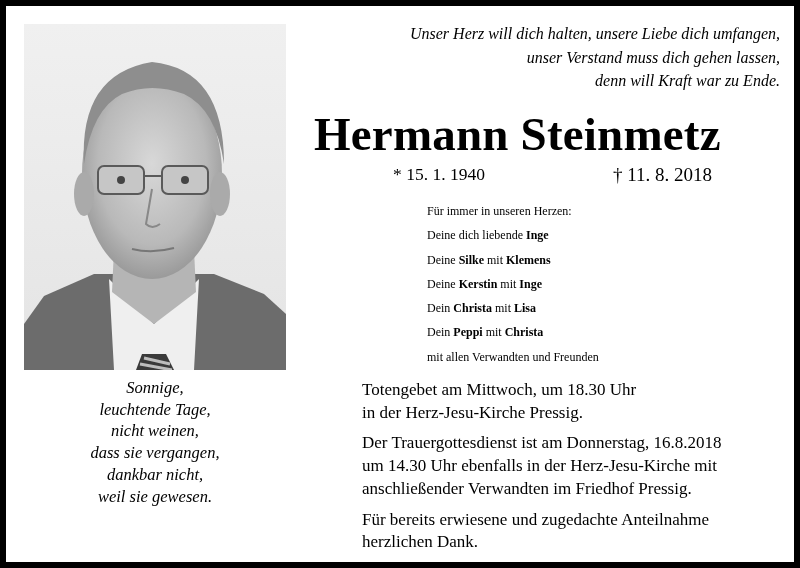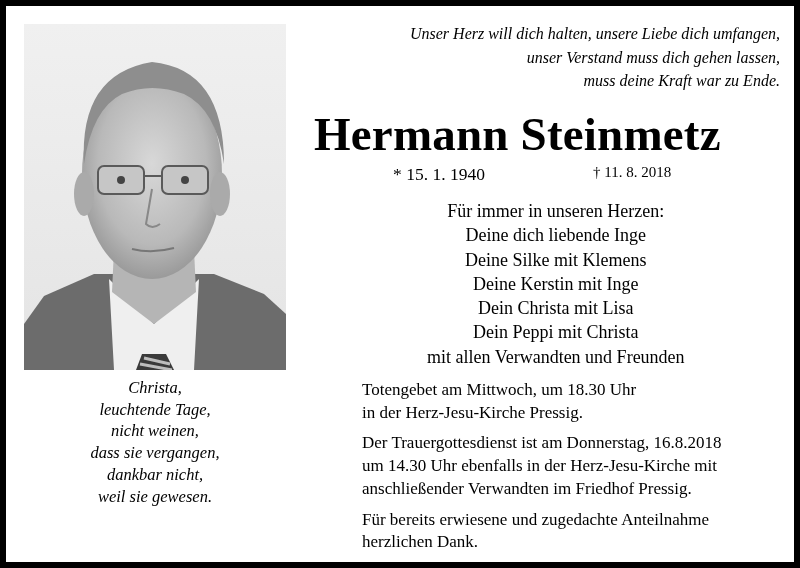--- a/index.html
+++ b/index.html
@@ -23,26 +23,26 @@
     }
     .quote {
       position: absolute; right: 14px; top: 16px; width: 480px;
       text-align: right; font-style: italic; font-size: 16px; line-height: 23.5px;
     }
     .name {
       position: absolute; left: 308px; top: 100px; width: 468px; text-align: left;
       font-weight: bold; font-size: 47px; line-height: 56px; letter-spacing: 0.2px; white-space: nowrap;
     }
     .birth { position: absolute; left: 387px; top: 158px; font-size: 17.5px; }
-    .death { position: absolute; left: 587px; top: 158px; font-size: 15px; }
+    .death { position: absolute; left: 607px; top: 158px; font-size: 19px; }
     .mourners {
-      position: absolute; left: 421px; top: 193px; font-size: 18px; line-height: 24.3px; text-align: center;
+      position: absolute; left: 421px; top: 193px; font-size: 12px; line-height: 24.3px;
     }
     .mourners div { white-space: nowrap; }
-    .mourners b { font-weight: normal; }
+    .mourners b { font-weight: bold; }
     .info {
       position: absolute; left: 356px; top: 373px; width: 440px; font-size: 17px; line-height: 22.7px;
     }
     .info p { margin: 0 0 8px 0; white-space: nowrap; }
   </style>
 </head>
 <body>
 
 <div class="page">
 
@@ -82,33 +82,33 @@
       <line x1="120" y1="152" x2="138" y2="152" stroke="#5a5a5a" stroke-width="2"></line>
       <circle cx="97" cy="156" r="4" fill="#444"></circle>
       <circle cx="161" cy="156" r="4" fill="#444"></circle>
 
       <path d="M128 165 L122 200 Q128 206 136 200" stroke="#888" stroke-width="2" fill="none"></path>
       <path d="M108 225 Q128 230 150 224" stroke="#777" stroke-width="2" fill="none"></path>
     </svg>
   </div>
 
   <div class="poem-left">
-    <div>Christa,</div>
+    <div>Sonnige,</div>
     <div>leuchtende Tage,</div>
     <div>nicht weinen,</div>
     <div>dass sie vergangen,</div>
     <div>dankbar nicht,</div>
     <div>weil sie gewesen.</div>
   </div>
 
 
   <div class="quote">
     <div>Unser Herz will dich halten, unsere Liebe dich umfangen,</div>
     <div>unser Verstand muss dich gehen lassen,</div>
-    <div>muss deine Kraft war zu Ende.</div>
+    <div>denn will Kraft war zu Ende.</div>
   </div>
 
   <div class="name">Hermann Steinmetz</div>
   <div class="birth">* 15. 1. 1940</div>
   <div class="death">† 11. 8. 2018</div>
 
   <div class="mourners">
     <div>Für immer in unseren Herzen:</div>
     <div><span>Deine dich liebende </span><b>Inge</b></div>
     <div><span>Deine </span><b>Silke</b><span> mit </span><b>Klemens</b></div>

